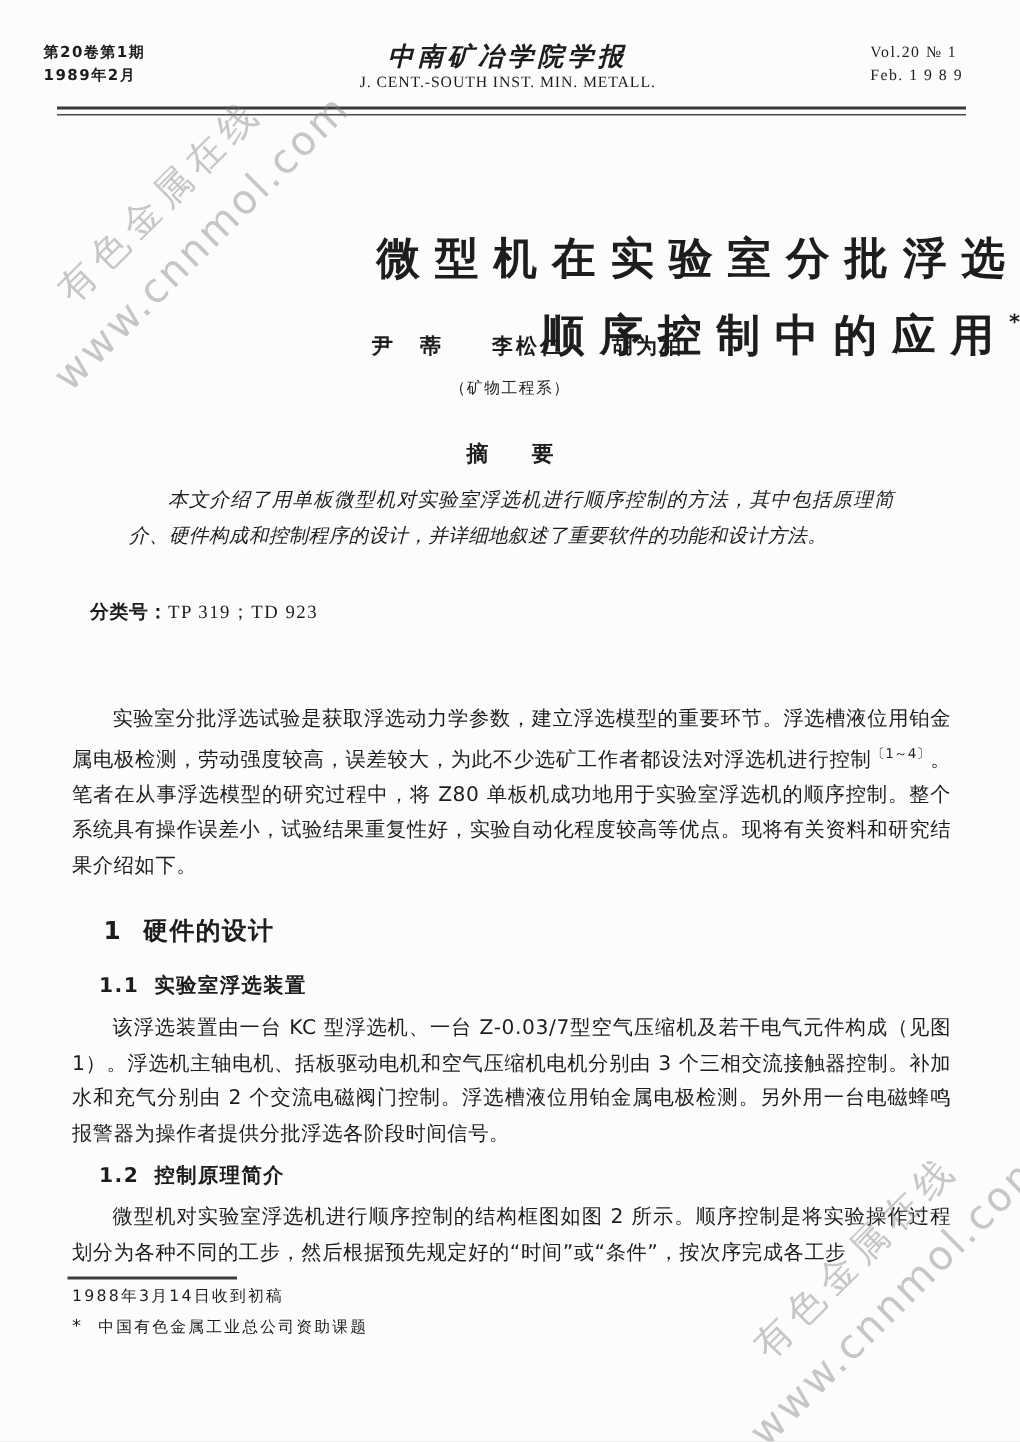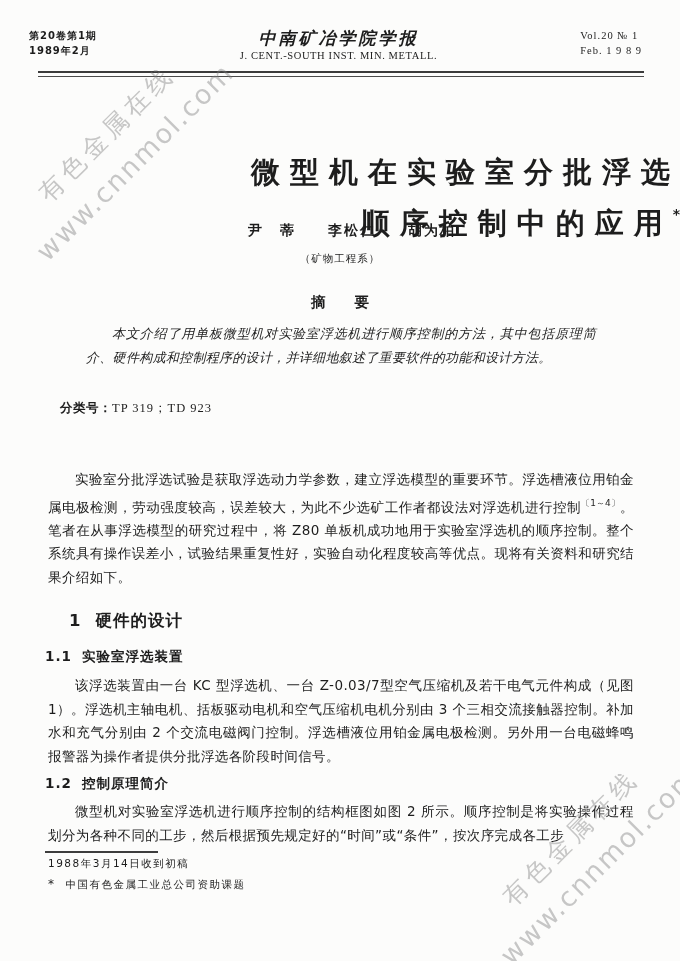--- a/index.html
+++ b/index.html
@@ -37,21 +37,21 @@
   
   .para{position:absolute;left:48px;right:46px;font-size:13.5px;line-height:23.5px;
     text-align:justify;text-indent:2em;letter-spacing:0.4px;}
   .p-intro{top:468px;}
   .p-intro sup{font-size:9px;letter-spacing:0;}
   .sec-h1{position:absolute;left:45px;top:610px;font-size:16.5px;font-weight:bold;letter-spacing:1px;margin-left:24px;}
   .sec-h1 .num{margin-right:14px;}
   .sec-h2{position:absolute;left:45px;font-size:13.5px;font-weight:bold;letter-spacing:1px;}
   .h11{top:648px;}
   .h12{top:775px;}
-  .sec-h2 .num{margin-right:10px;}
+  .sec-h2 .num{margin-right:10px;margin-left:21px;}
   .p-11{top:674px;}
   .p-12{top:800px;}
   
   .fn-rule{position:absolute;top:851px;left:45px;width:113px;border-top:2px solid #3d3d3d;}
   .fn{position:absolute;left:48px;font-size:10.5px;letter-spacing:1.5px;}
   .fn1{top:857px;text-align:right;}
   .fn2{top:877px;}
   .fn2 .mark{margin-right:10px;font-size:12px;}
   
   .wm{position:absolute;transform:rotate(-45deg);text-align:center;white-space:nowrap;

